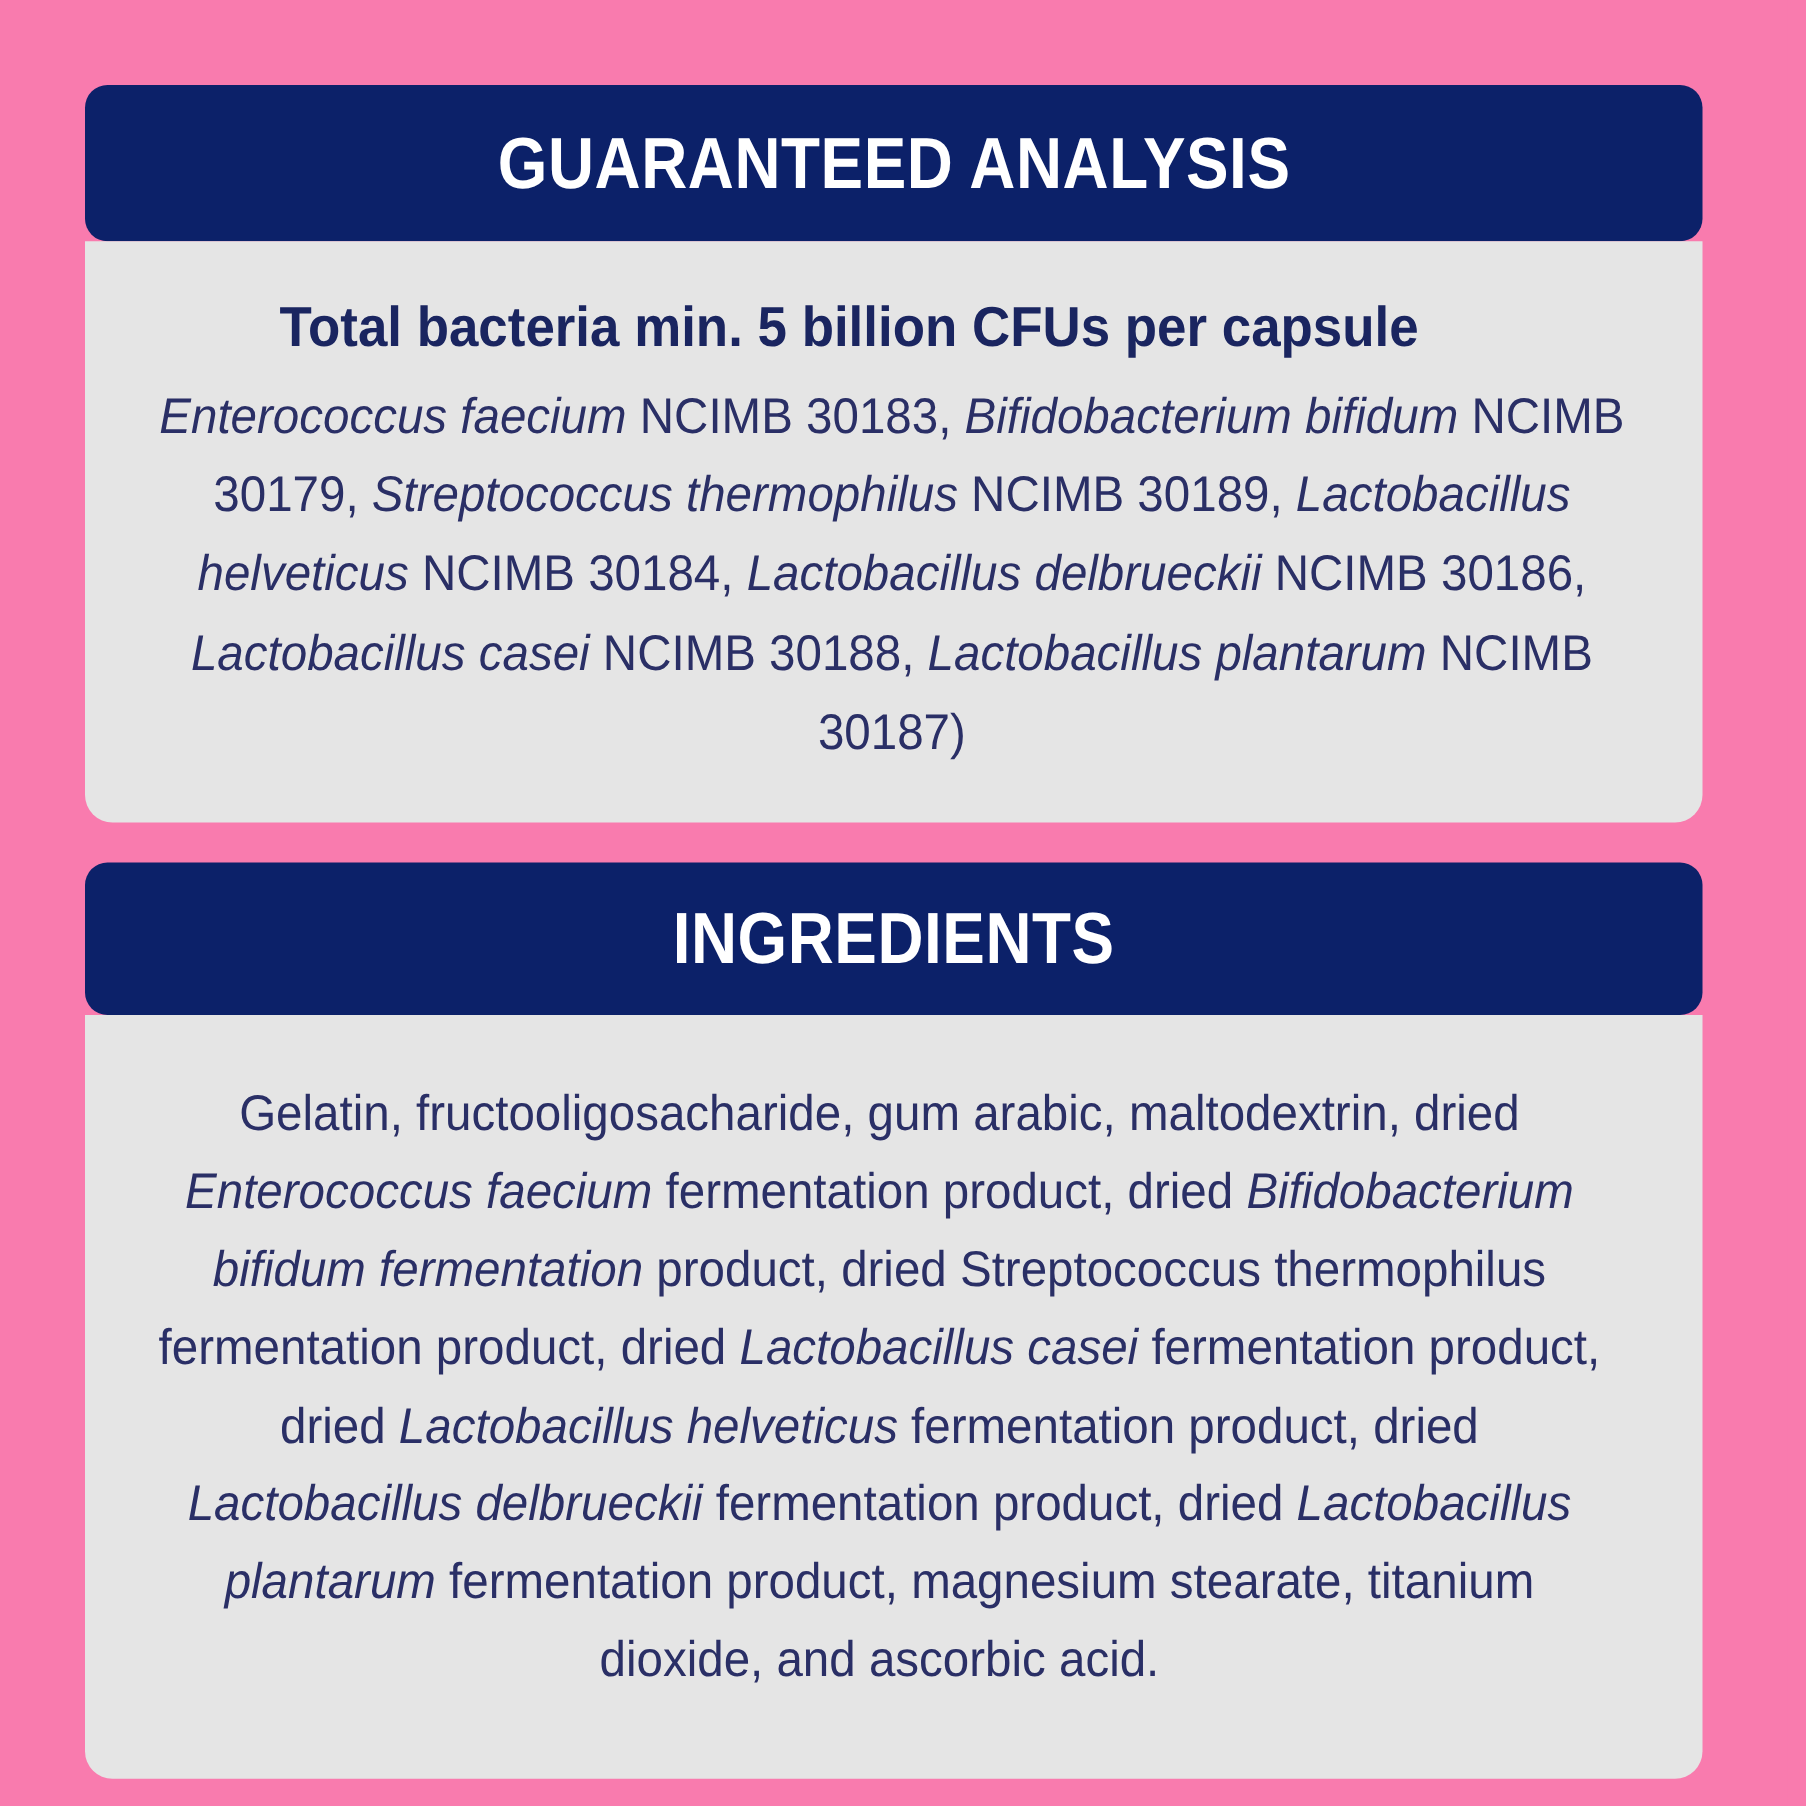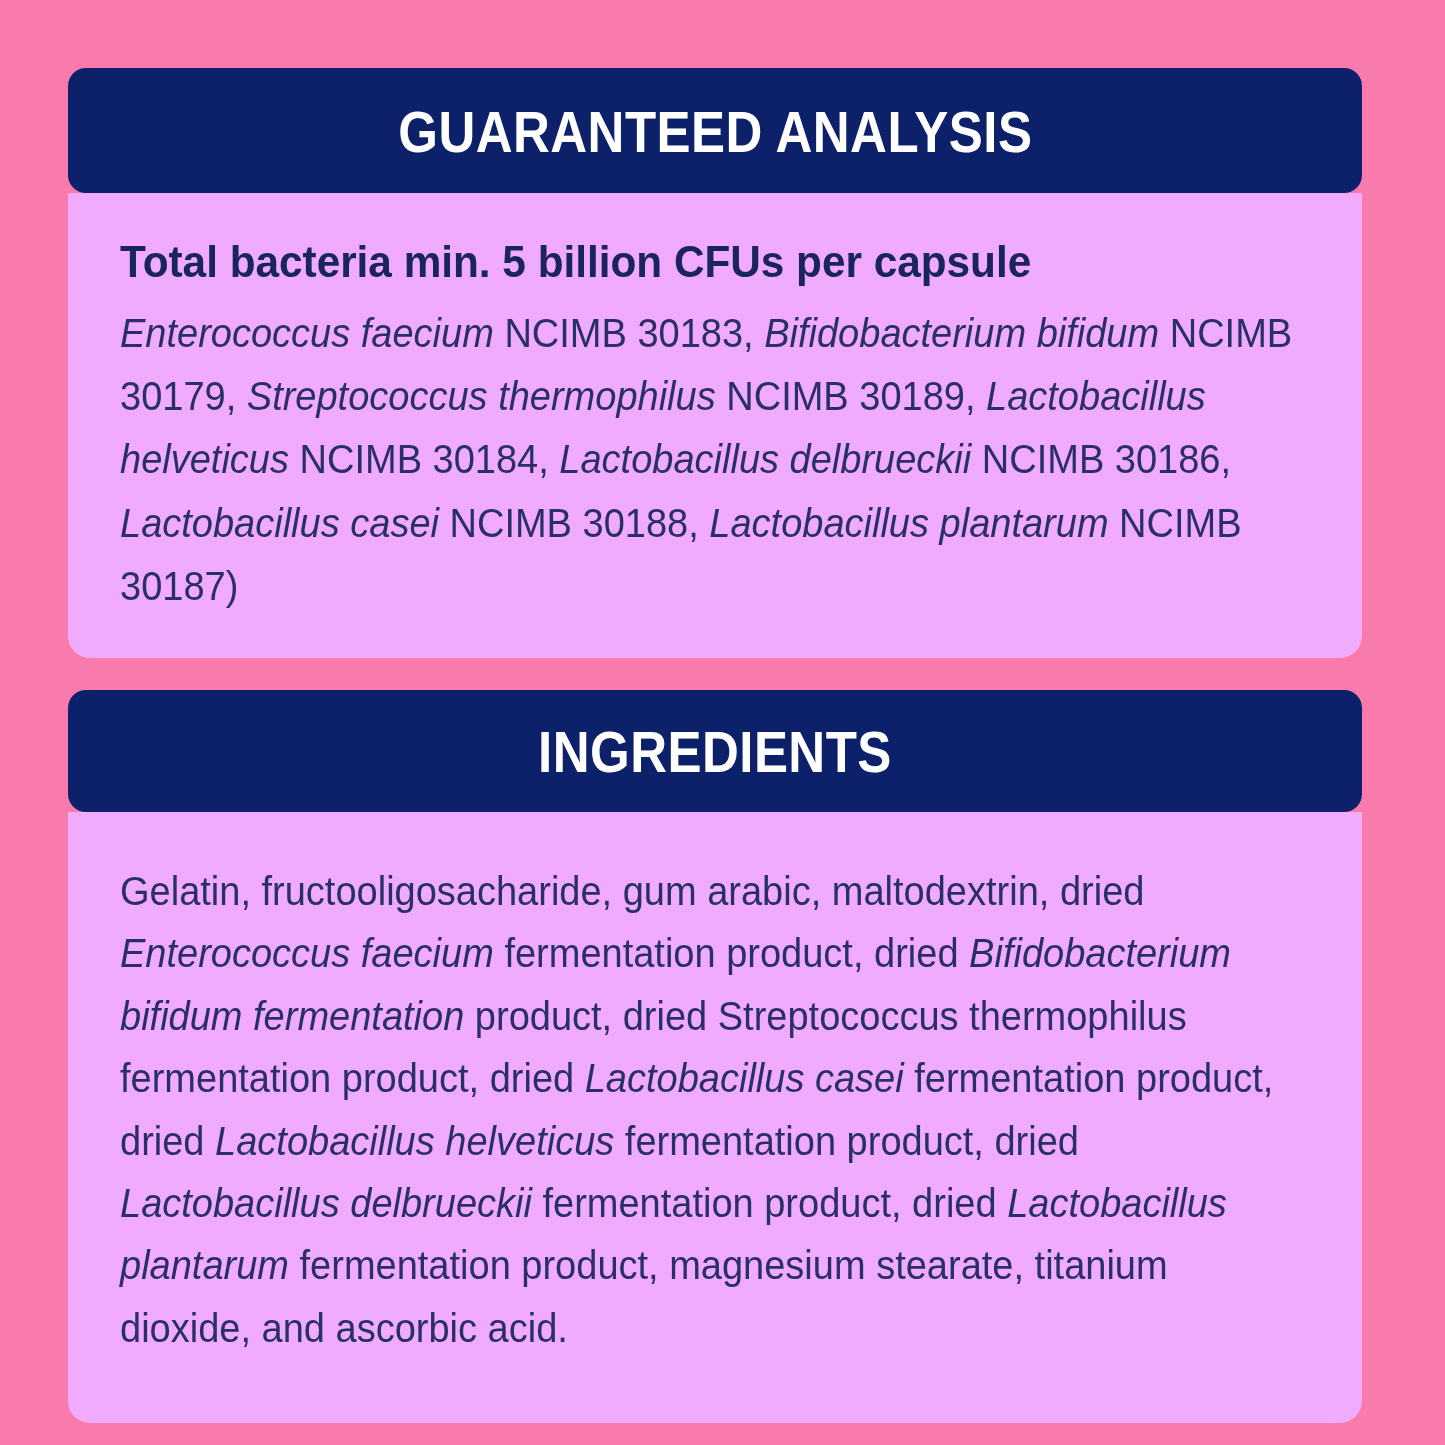--- a/index.html
+++ b/index.html
@@ -41,25 +41,26 @@
     font-family: "Liberation Sans Narrow", "Liberation Sans", sans-serif;
     font-weight: bold;
     font-stretch: condensed;
     letter-spacing: 0.5px;
     margin: 0;
     transform: scaleX(0.88);
     display: inline-block;
   }
 
   .section-body {
-    background: #f0abfc;
+    background: #e5e5e5;
     border-bottom-left-radius: 22px;
     border-bottom-right-radius: 22px;
     box-sizing: border-box;
     color: #1F2A63;
+    text-align: center;
   }
 
   
   #ga-banner {
     height: 125px;
     line-height: 125px;
   }
   #ga-banner .section-banner-title {
     font-size: 58px;
     line-height: 125px;

